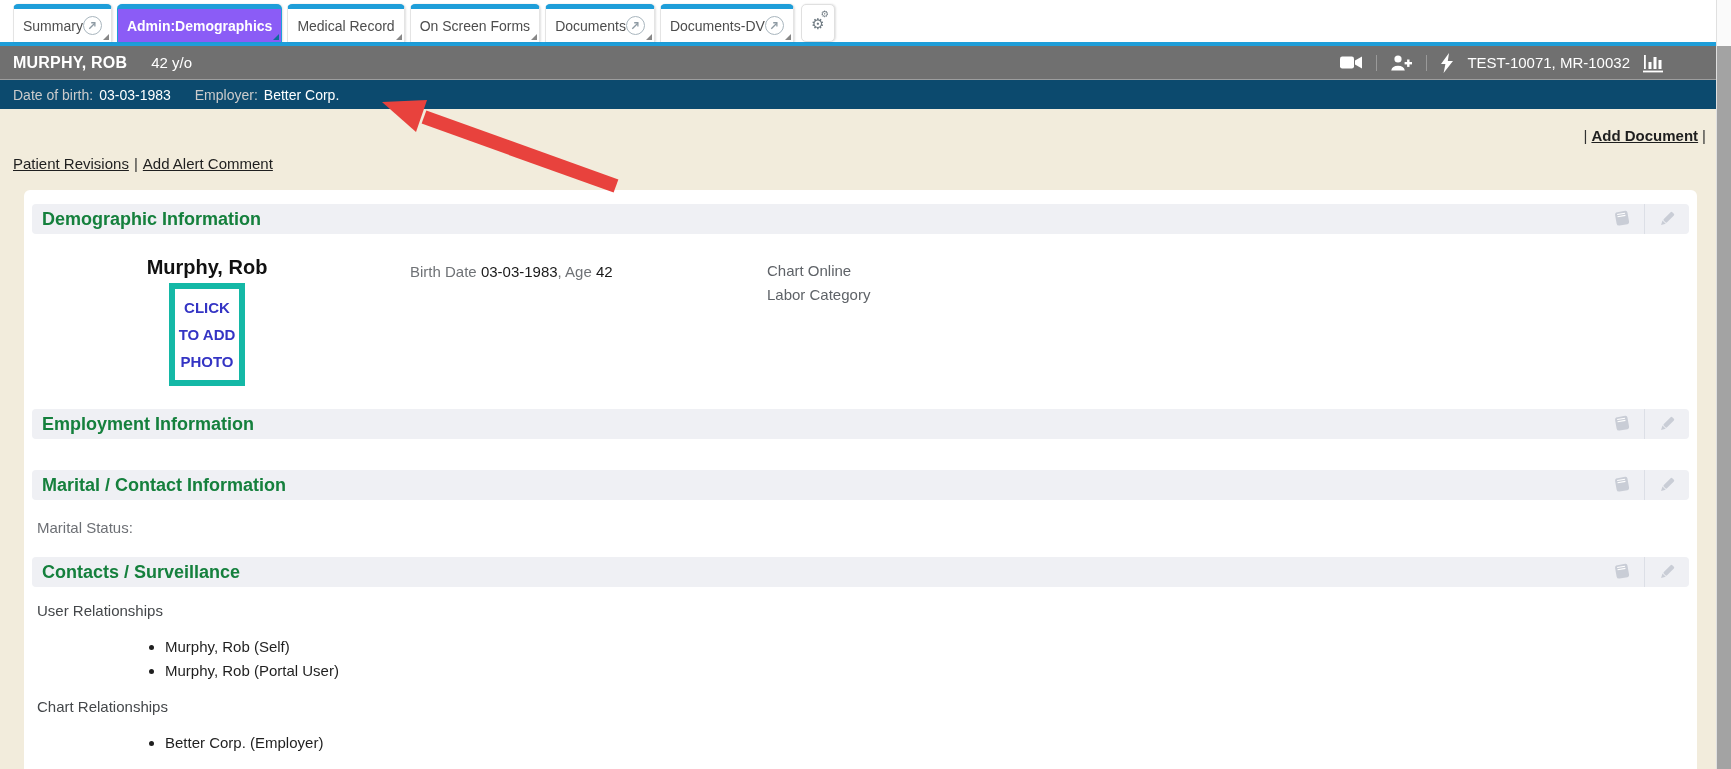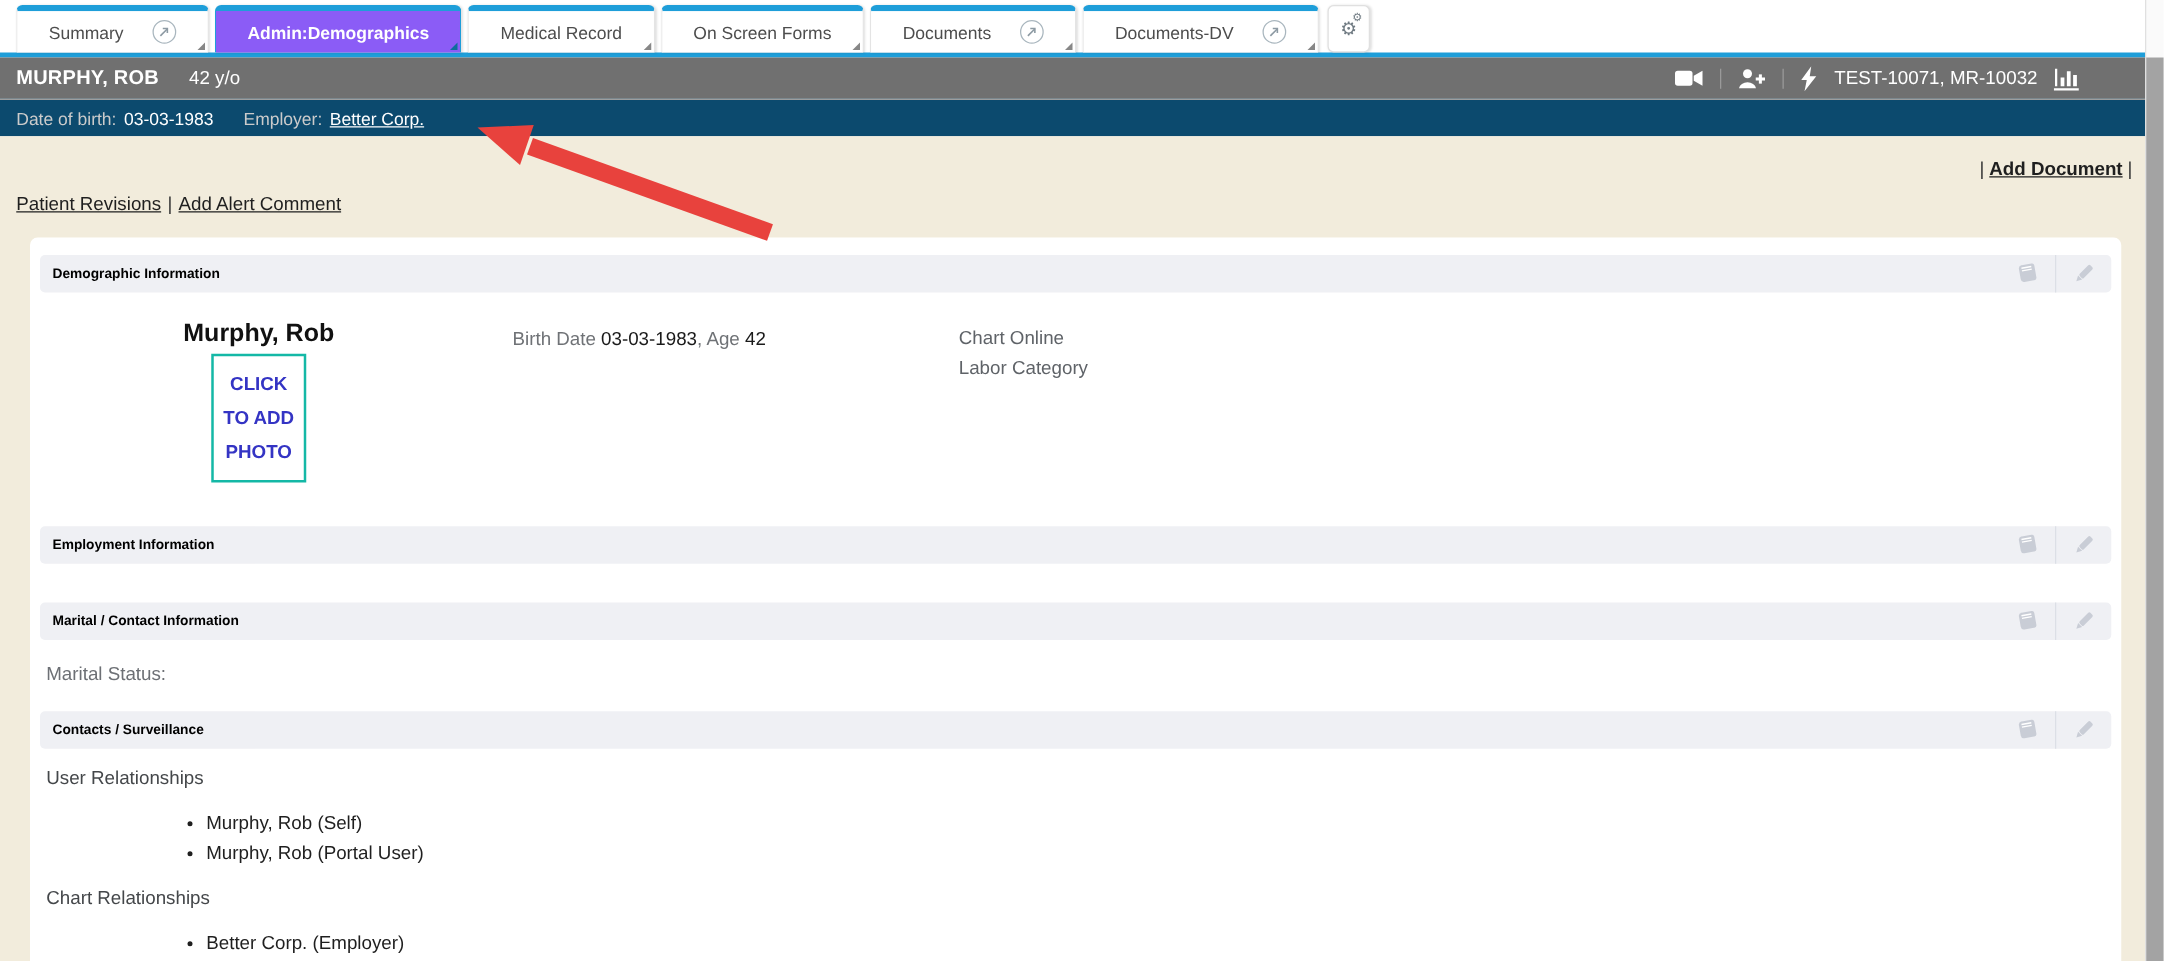--- a/index.html
+++ b/index.html
@@ -13,22 +13,22 @@
   
   .tabbar{
     background:#ffffff;
     padding:4px 0 0 13px;
     display:flex;align-items:flex-end;gap:5px;
     border-bottom:4px solid #1e9ed9;
     height:38px;
   }
   .tab{
     position:relative;height:38px;box-sizing:border-box;
-    display:flex;align-items:center;gap:23px;
-    padding:0 25px;
+    display:flex;align-items:center;gap:0;
+    padding:0 9px;
     background:#ffffff;color:#4d4d4d;font-size:14px;
     border:1px solid #e4e4e4;border-bottom:none;
     border-top:5px solid #1e9ed9;
     border-radius:5px 5px 0 0;
     box-shadow:1px 0 2px rgba(0,0,0,.12);
     cursor:pointer;white-space:nowrap;
   }
   .tab::after{
     content:"";position:absolute;right:2px;bottom:2px;
     border-style:solid;border-width:0 0 6px 6px;
@@ -65,51 +65,51 @@
   .ids{font-size:15px;color:#ffffff;}
   .iconbtn{display:flex;align-items:center;cursor:pointer;}
 
   .pbar2{
     height:30px;background:#0c4a6e;border-top:1px solid #9d9d9d;
     color:#cbcbcb;font-size:14px;
     display:flex;align-items:center;padding-left:13px;box-sizing:border-box;
   }
   .pbar2 .val{color:#ffffff;margin-left:6px;}
   .pbar2 .lbl2{margin-left:24px;}
-  .pbar2 a{color:#ffffff;text-decoration:underline;margin-left:6px;cursor:pointer;}
+  .pbar2 a{color:#ffffff;margin-left:6px;cursor:pointer;}
 
   
   .content{background:#f2ecdc;height:679px;box-sizing:border-box;}
   .adddoc-row{
     padding:18px 10px 0 0;text-align:right;font-size:15px;color:#333;height:18px;
   }
   .adddoc-row a{font-weight:bold;color:#1f1f1f;text-decoration:underline;cursor:pointer;margin:0 4px;}
   .rev-row{padding:10px 0 0 13px;font-size:15px;color:#333;height:18px;}
   .rev-row a{color:#1f1f1f;text-decoration:underline;cursor:pointer;}
   .rev-row .sep{margin:0 5px;}
 
   .panel{
     margin:17px 19px 0 24px;background:#ffffff;border-radius:6px;
     padding:14px 8px 40px 8px;min-height:620px;box-sizing:border-box;
   }
   .sec-bar{
     height:30px;background:#eff0f4;border-radius:4px;
     display:flex;align-items:center;padding:0 0 0 10px;position:relative;
   }
-  .sec-bar .sec-title{font-size:11px;font-weight:bold;color:#000000;}
+  .sec-bar .sec-title{font-size:18px;font-weight:bold;color:#15803d;}
   .sec-bar .sec-icons{margin-left:auto;display:flex;align-items:center;height:100%;}
   .sec-bar .sec-icons .ibox{width:44px;height:100%;display:flex;align-items:center;justify-content:center;cursor:pointer;}
   .sec-bar .sec-icons .idiv{width:1px;height:30px;background:#dcdfe6;}
 
   .demo-grid{display:flex;align-items:flex-start;margin:23px 0 23px 0;}
   .demo-col1{width:350px;text-align:center;}
   .pt-name{font-size:20px;font-weight:bold;color:#111;line-height:20px;}
   .photo-box{
-    width:76px;height:103px;border:2px solid #14b8a6;box-sizing:border-box;
-    margin:6px auto 12px auto;cursor:pointer;background:#fff;
+    width:76px;height:103px;border:6px solid #14b8a6;box-sizing:border-box;
+    margin:6px auto 0 auto;cursor:pointer;background:#fff;
     display:flex;flex-direction:column;justify-content:center;
   }
   .photo-box span{display:block;font-size:15px;font-weight:bold;color:#3434c4;line-height:27px;}
   .demo-col2{width:330px;box-sizing:border-box;padding:6px 0 0 28px;font-size:15px;color:#6f7276;white-space:nowrap;}
   .demo-col2 b{color:#1a1a1a;font-weight:normal;}
   .demo-col3{box-sizing:border-box;padding:6px 0 0 55px;font-size:15px;color:#5f6368;}
   .demo-col3 div{line-height:15px;}
   .demo-col3 div + div{margin-top:9px;}
 
   .gap31{height:31px;}

